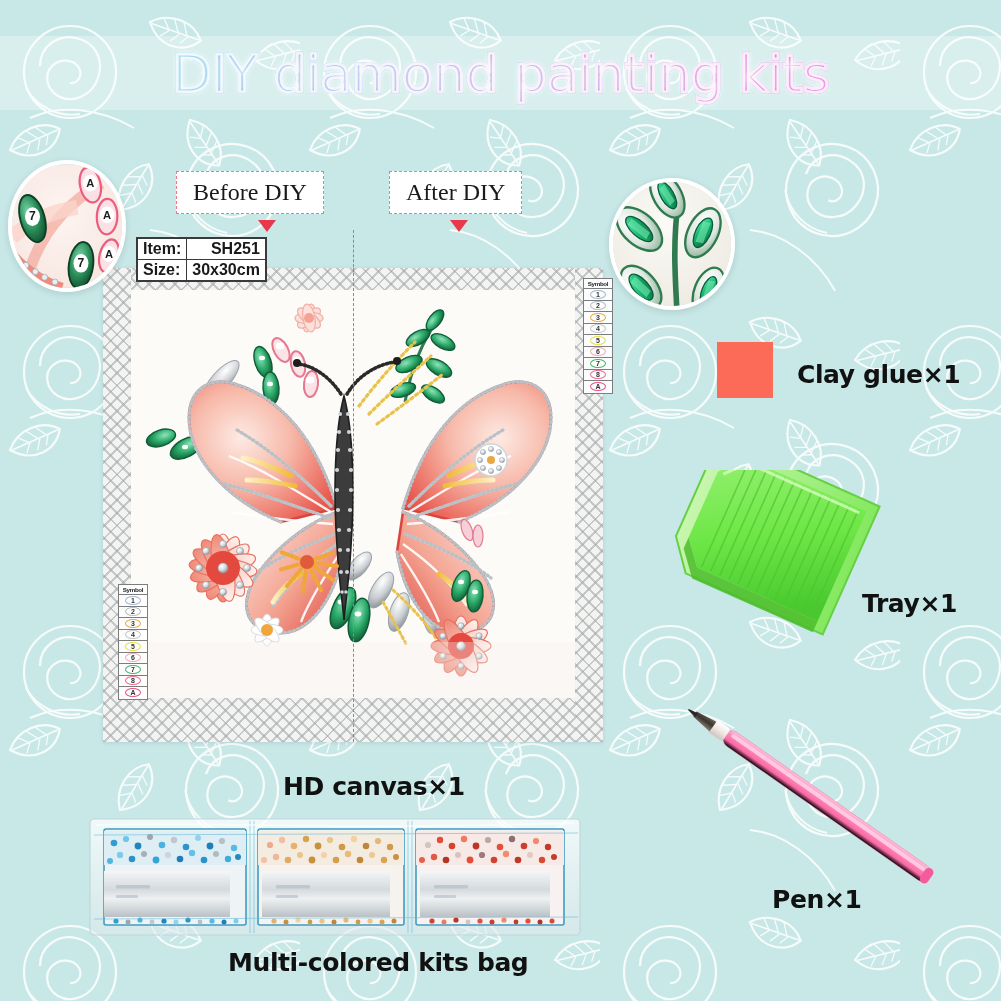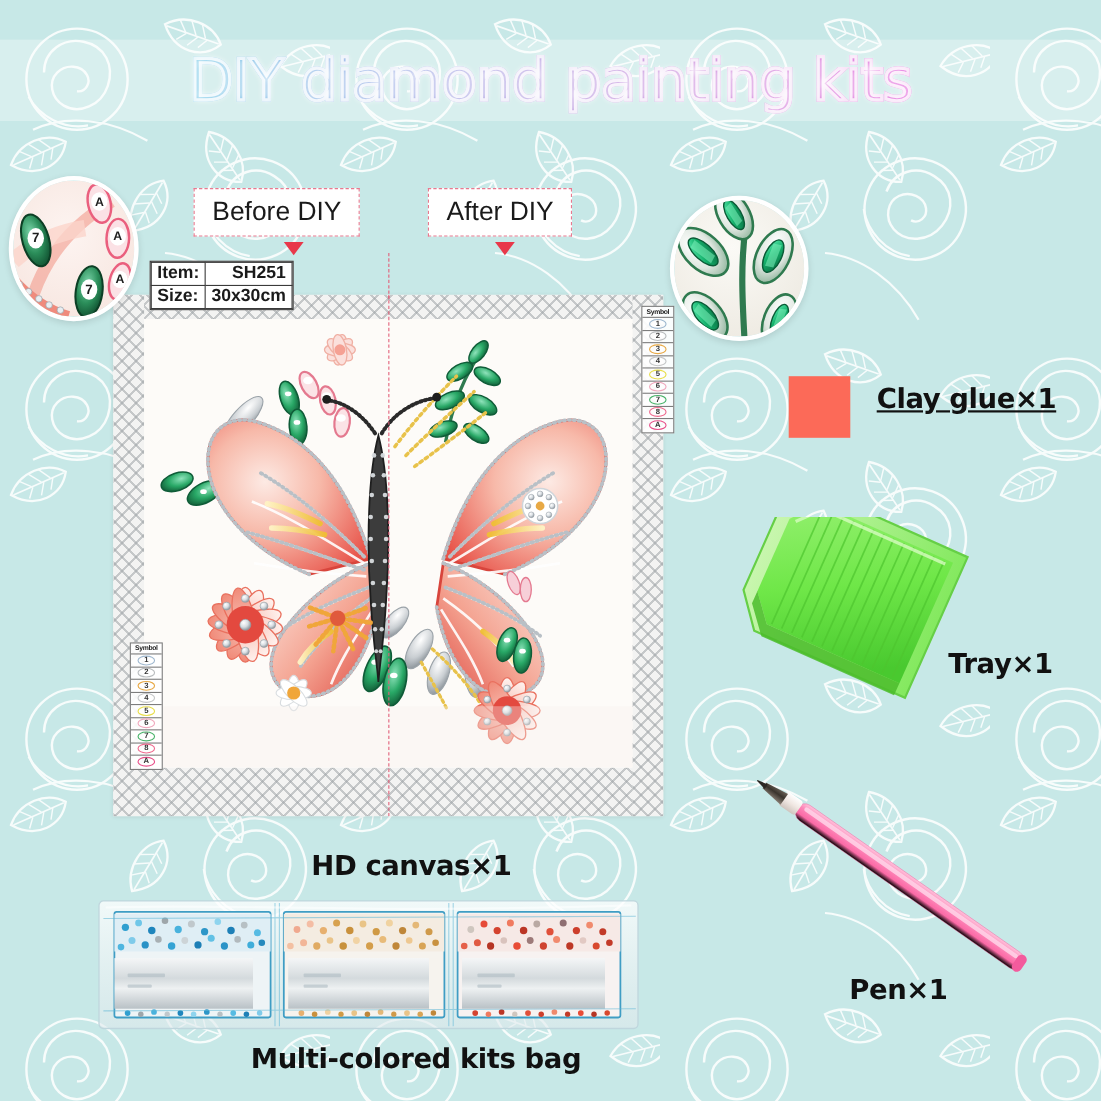--- a/index.html
+++ b/index.html
@@ -122,21 +122,21 @@
   #symbol-left  { left: 118px; top: 584px; }
   #symbol-right { left: 583px; top: 278px; }
 
   
   .diy-label {
     position: absolute; z-index: 8;
     background: #fff;
     border: 1.5px dashed #e8798f;
     padding: 7px 16px;
     font-size: 24px; color: #1a1a1a;
-    font-family: Liberation Sans, sans-serif;
+    font-family: Liberation Serif, serif;
     text-align: center;
     white-space: nowrap;
   }
   #label-before { left: 176px; top: 171px; }
   #label-after  { left: 389px; top: 171px; }
   .tri {
     position: absolute; z-index: 8;
     width: 0; height: 0;
     border-left: 9px solid transparent;
     border-right: 9px solid transparent;
@@ -162,21 +162,21 @@
     background: #fc6a58;
     z-index: 5;
   }
   .item-label {
     position: absolute; z-index: 6;
     font-size: 25px; font-weight: bold; color: #111;
     font-family: "DejaVu Sans", sans-serif;
     white-space: nowrap;
     letter-spacing: -0.4px;
   }
-  #label-clay  { left: 797px; top: 348px; text-decoration: underline; }
+  #label-clay  { left: 797px; top: 360px; }
   #label-tray  { left: 862px; top: 589px; }
   #label-pen   { left: 772px; top: 885px; }
   #label-canvas{ left: 283px; top: 753px; margin-top: 19px; }
   #label-beads { left: 228px; top: 948px; }
 
   #tray-item { position: absolute; left: 651px; top: 470px; width: 340px; height: 205px; z-index: 5; }
   #pen-item  { position: absolute; left: 651px; top: 690px; width: 340px; height: 232px; z-index: 5; }
   #beads-item{ position: absolute; left: 86px;  top: 815px; width: 498px; height: 125px; z-index: 5; }
   #tray-item svg, #pen-item svg, #beads-item svg { width:100%; height:100%; display:block; }
 </style>

